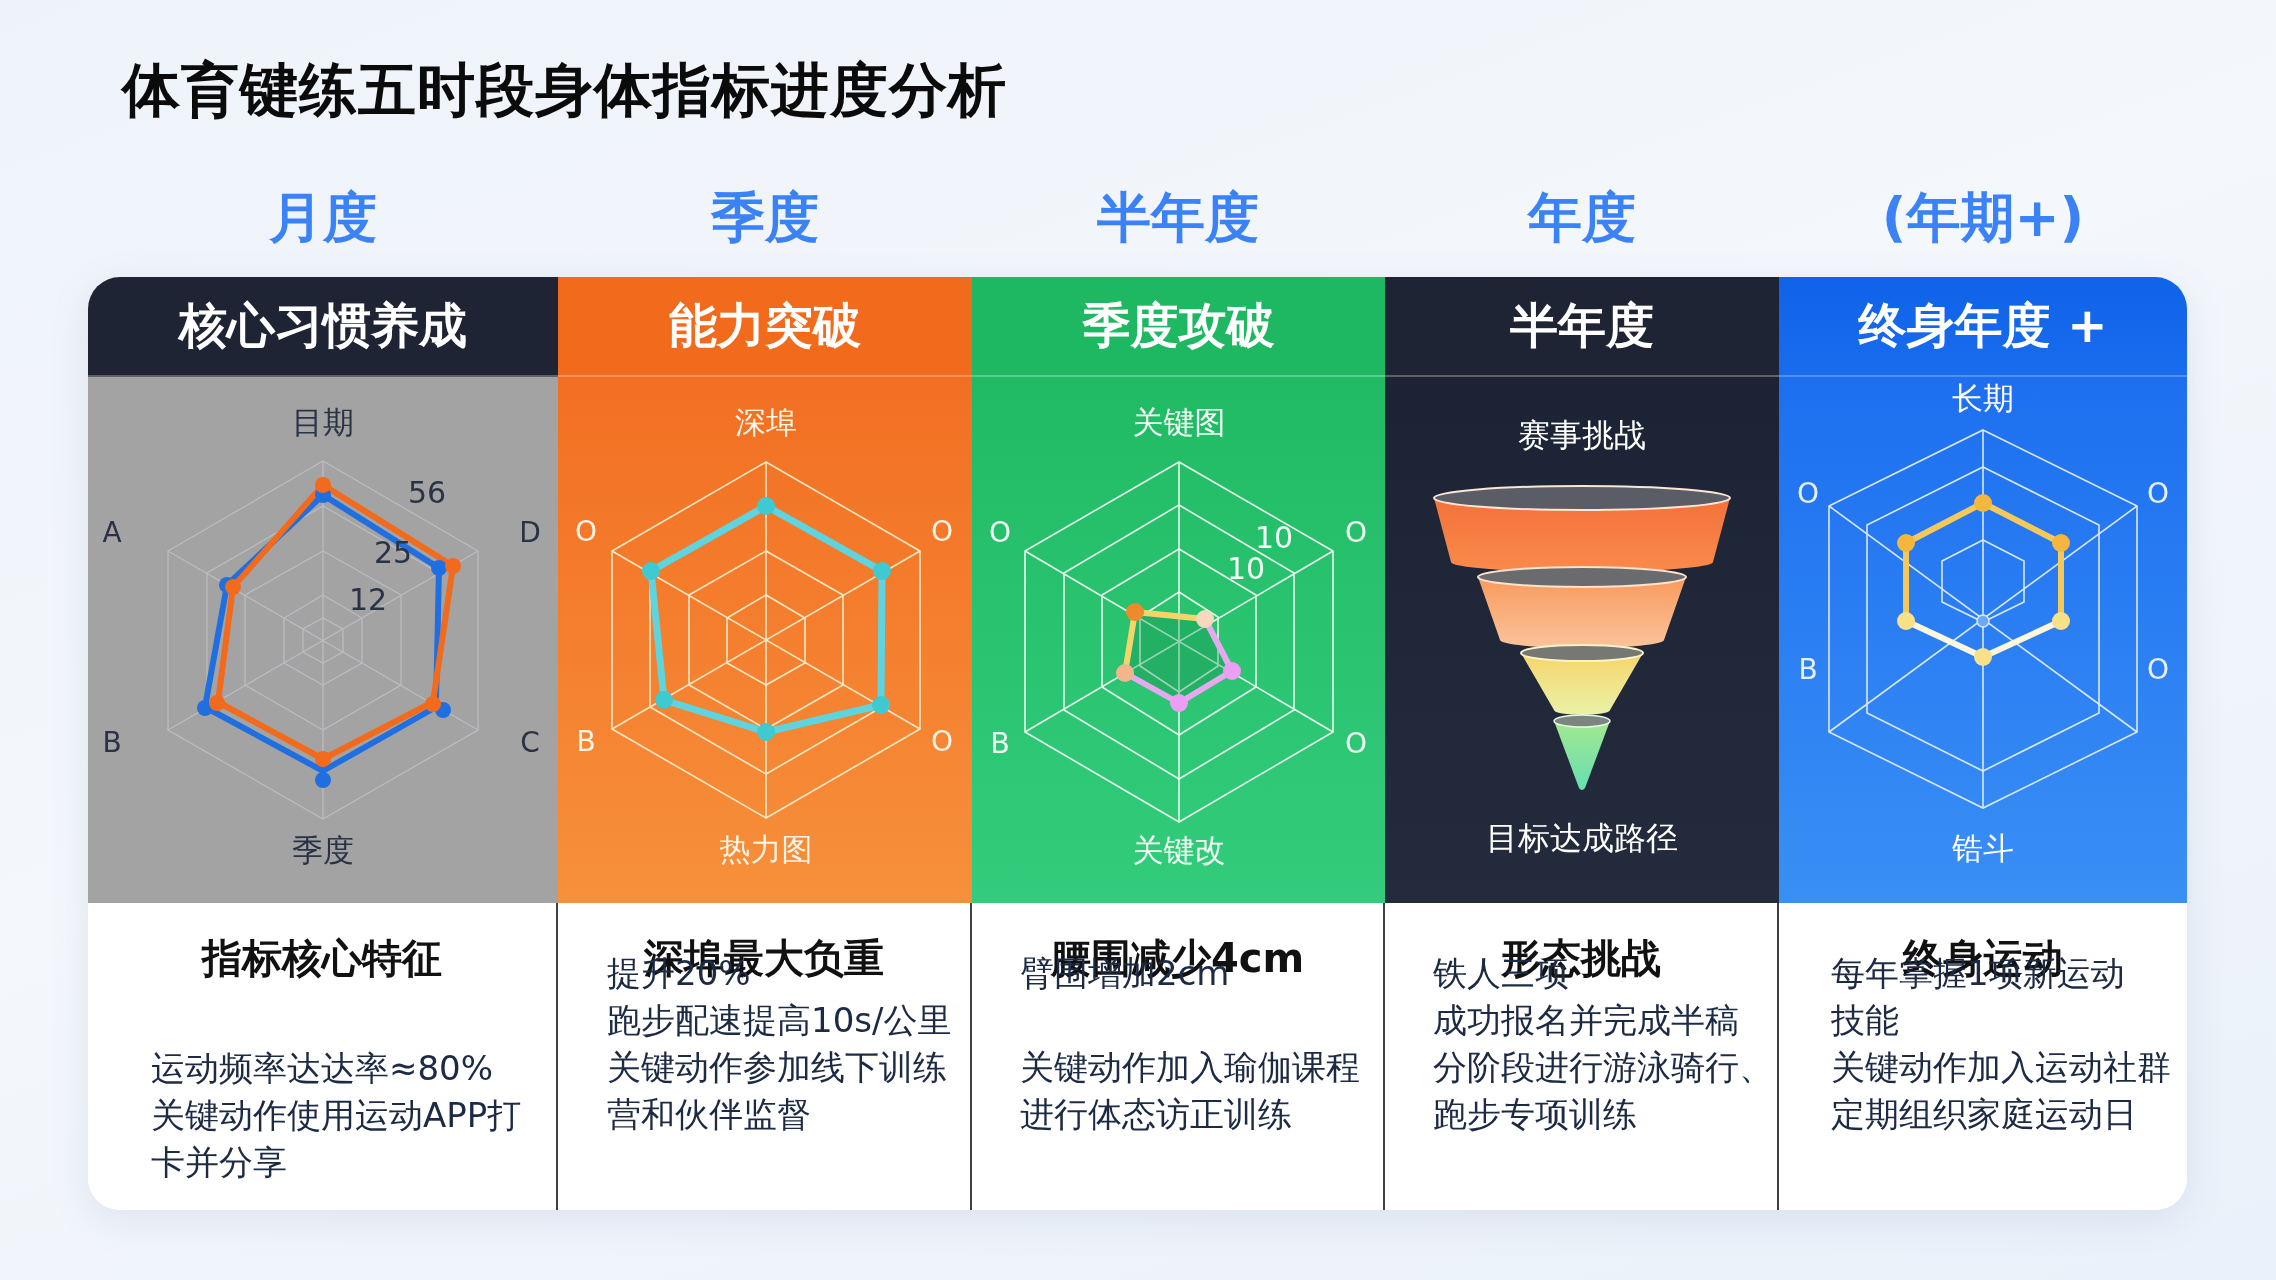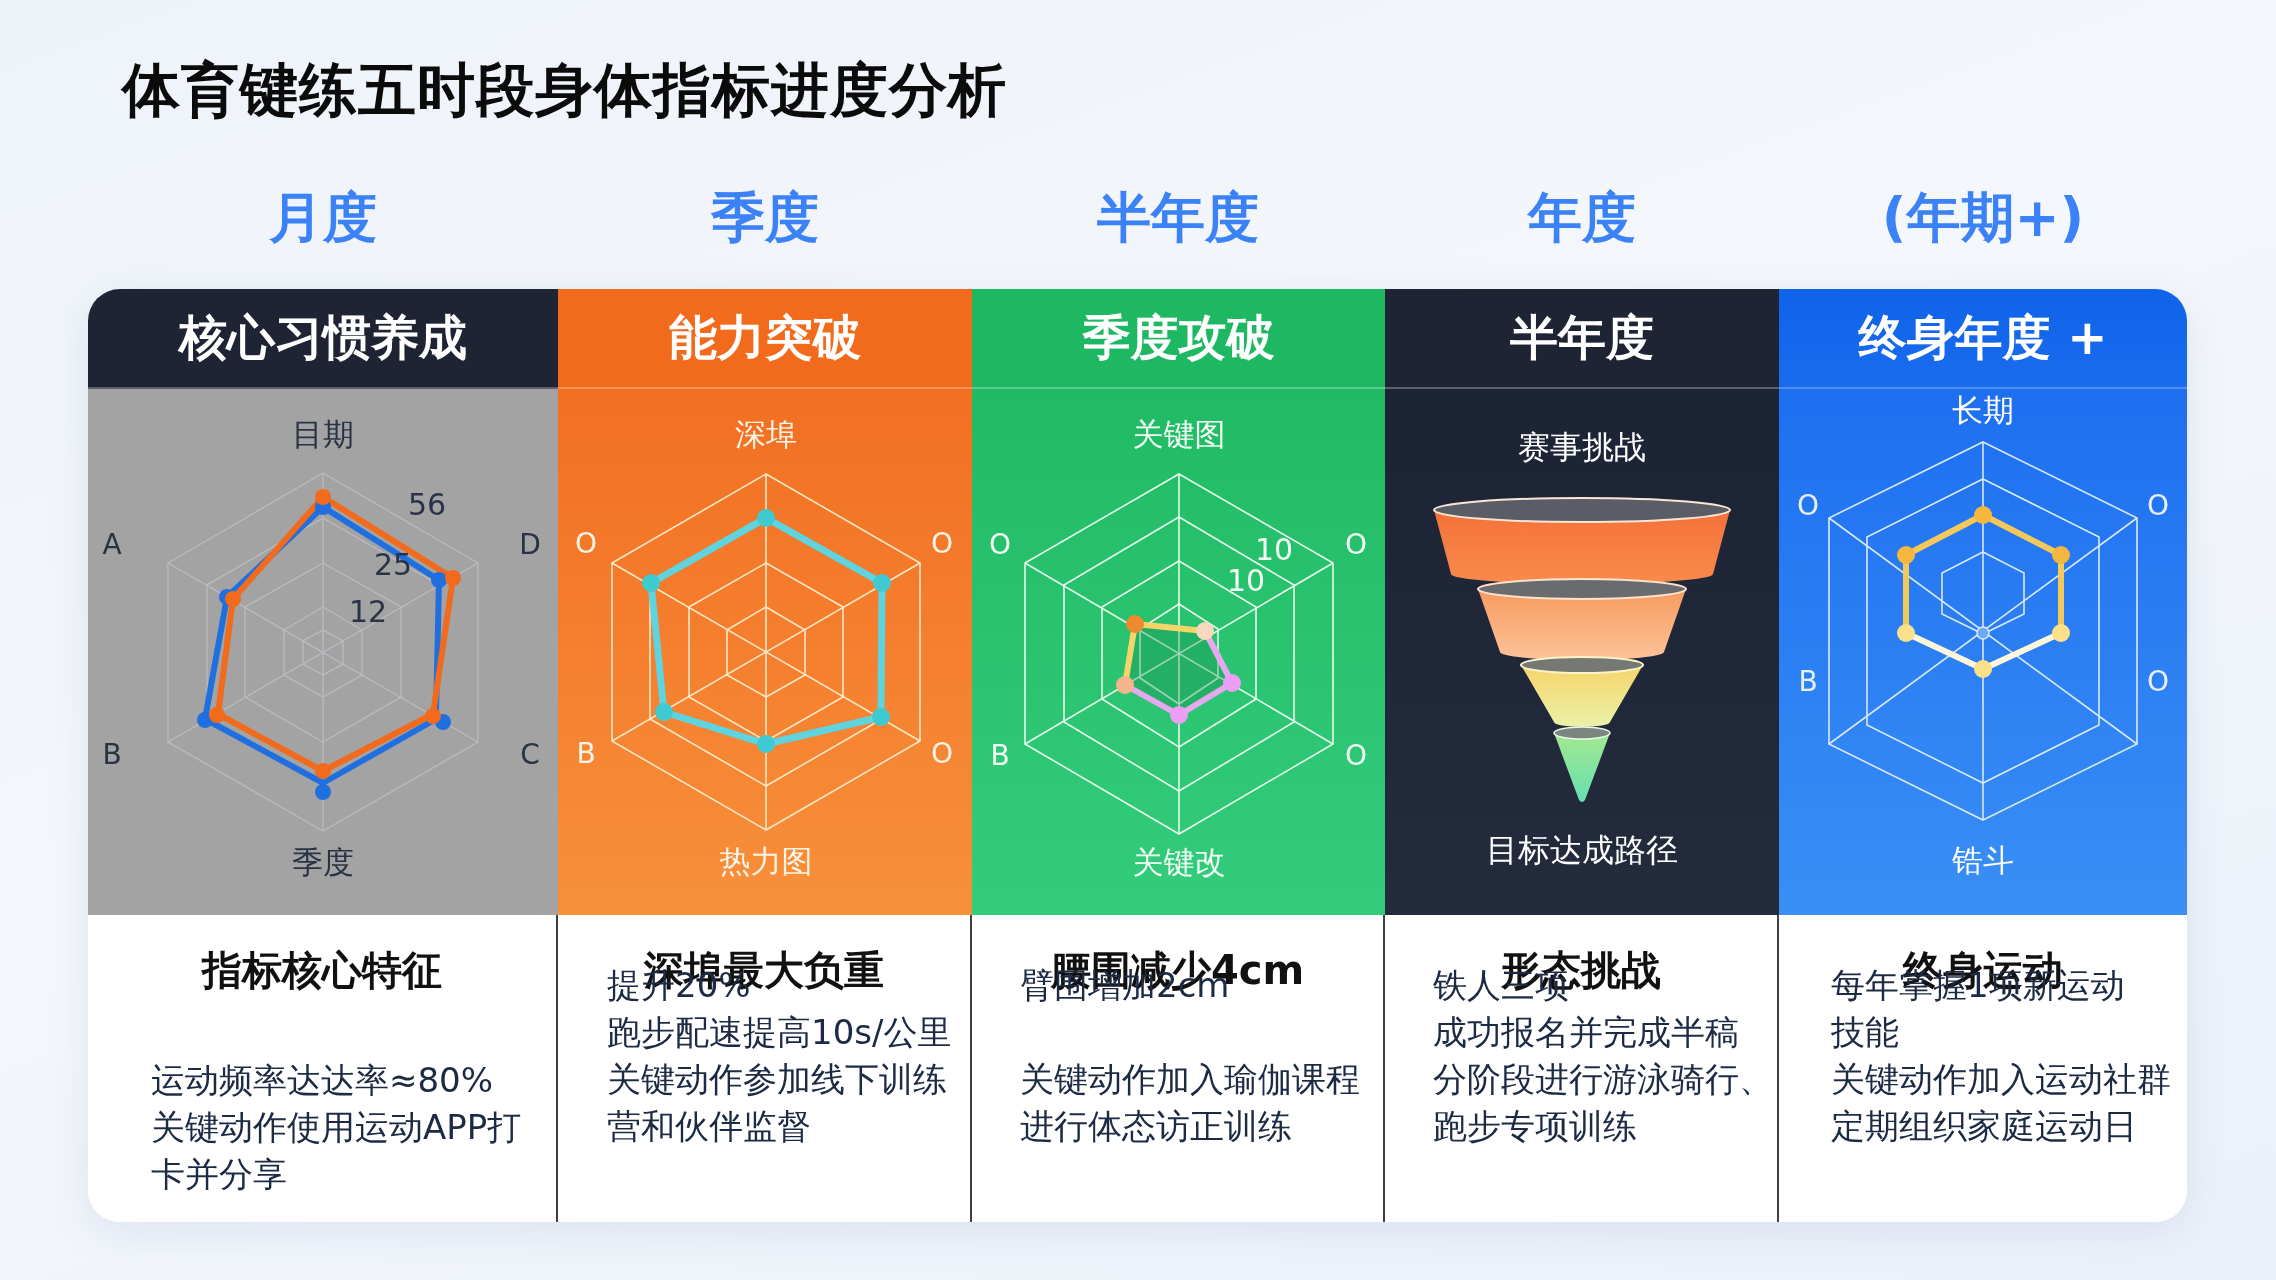--- a/index.html
+++ b/index.html
@@ -13,21 +13,21 @@
   .abs { position: absolute; }
   .title {
     left: 78px; top: 52px; font-size: 58px; font-weight: bold; color: #0b0b0b;
     letter-spacing: 1px; white-space: nowrap; margin-left: 44px;
   }
   .period {
     top: 182px; font-size: 54px; font-weight: bold; color: #3b82f6;
     transform: translateX(-50%); white-space: nowrap;
   }
   .board {
-    left: 88px; top: 289px; width: 2099px; height: 933px;
+    left: 88px; top: 277px; width: 2099px; height: 933px;
     border-radius: 32px; overflow: hidden; background: #fff;
     box-shadow: 0 10px 40px rgba(80,110,160,0.12);
   }
   .col { position: absolute; top: 0; height: 933px; }
   .col-head {
     position: absolute; left: 0; top: 0; width: 100%; height: 100px;
     display: flex; align-items: center; justify-content: center;
     color: #fff; font-size: 48px; font-weight: bold; white-space: nowrap;
     border-bottom: 2px solid rgba(255,255,255,0.28);
   }

